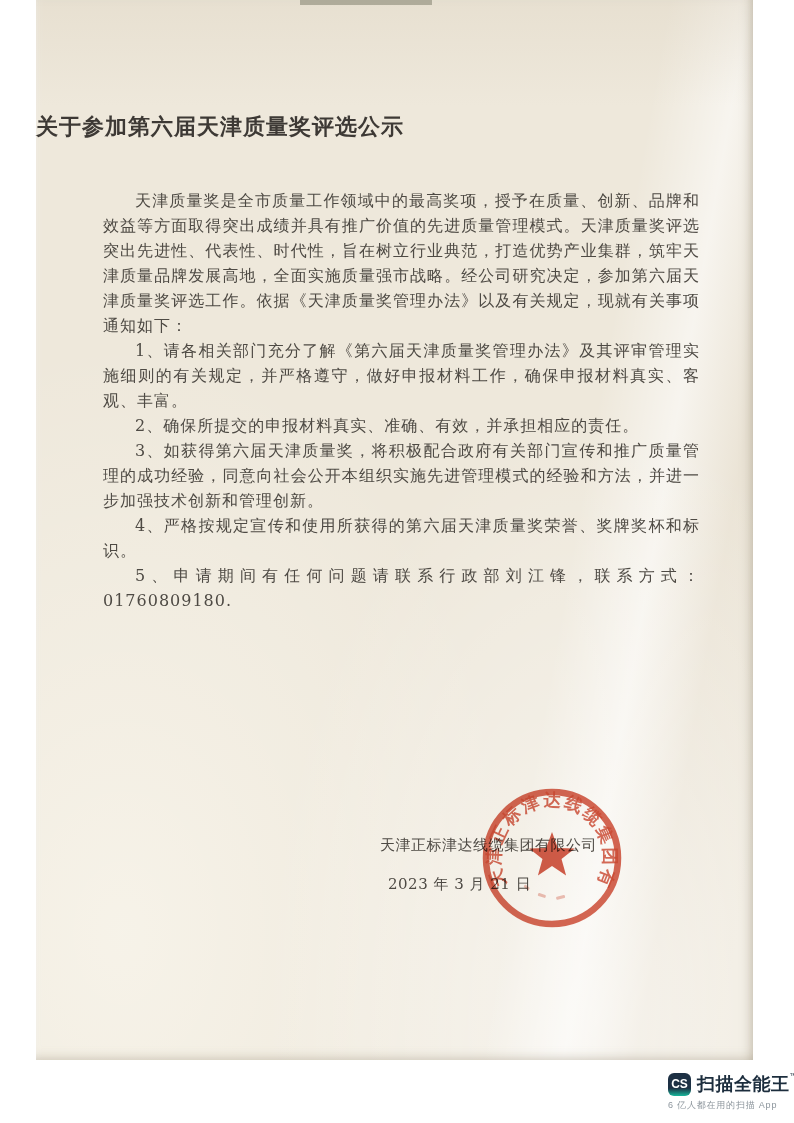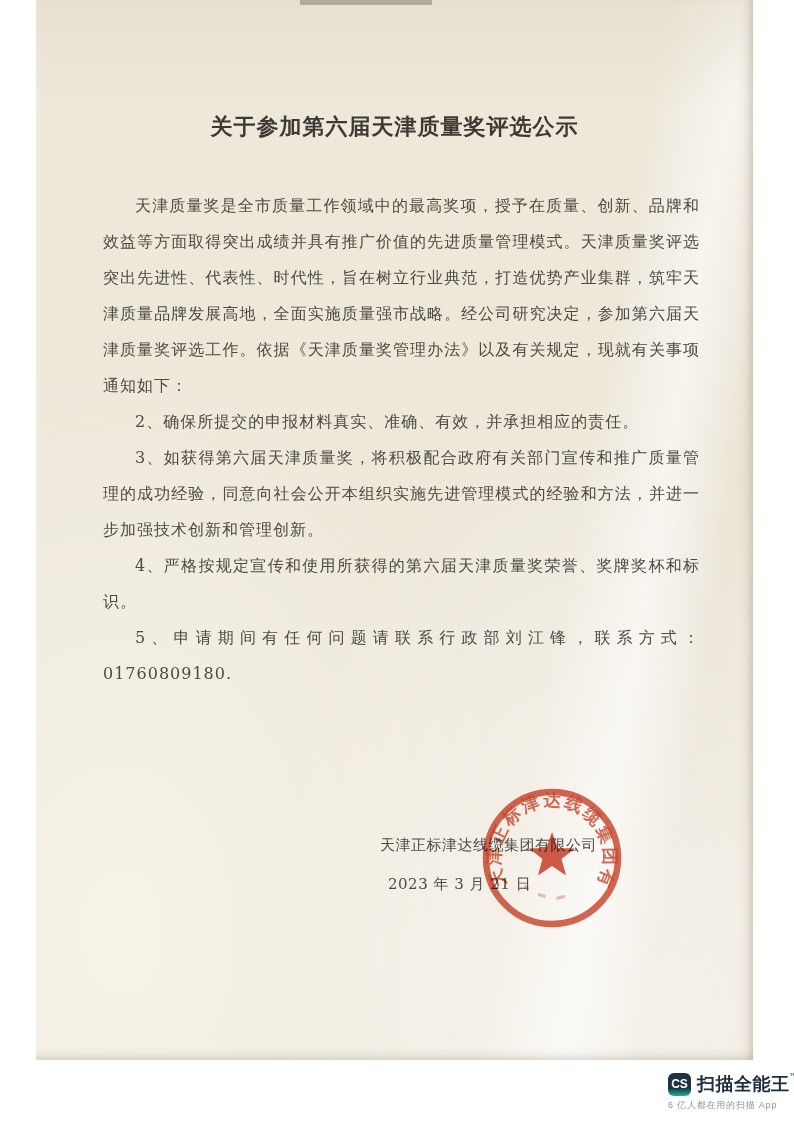--- a/index.html
+++ b/index.html
@@ -22,26 +22,26 @@
       inset 0 -9px 12px -8px rgba(150,138,116,0.4),
       inset 4px 0 10px -6px rgba(255,255,255,0.8);
   }
   .edge-strip{
     position:absolute;left:264px;top:0;width:132px;height:5px;
     background:#83826f;opacity:.55;filter:blur(0.6px);
   }
   
   .doc-title{
     position:absolute;left:0;top:111px;width:100%;
-    text-align:center;font-size:22px;line-height:30px;font-weight:600;
+    text-align:left;font-size:22px;line-height:30px;font-weight:600;
     letter-spacing:1px;color:#3d3935;margin:0;
   }
   .doc-body{
     position:absolute;left:67px;top:188px;width:597px;
-    font-size:16px;line-height:36px;letter-spacing:1px;color:#4e4a44;
+    font-size:16px;line-height:25px;letter-spacing:1px;color:#4e4a44;
     text-align:justify;text-justify:inter-ideograph;
   }
   .doc-body p{margin:0;text-indent:2em;}
   .signature{
     position:absolute;left:344px;top:833px;
     font-size:15px;line-height:24px;letter-spacing:0.5px;color:#4e4a44;
   }
   .doc-date{
     position:absolute;left:352px;top:872px;
     font-size:15px;line-height:24px;letter-spacing:0.5px;color:#4e4a44;
@@ -80,20 +80,21 @@
 <body>
 
 <div class="page">
 
   <div class="edge-strip"></div>
 
   <h1 class="doc-title">关于参加第六届天津质量奖评选公示</h1>
 
   <div class="doc-body">
     <p>天津质量奖是全市质量工作领域中的最高奖项，授予在质量、创新、品牌和效益等方面取得突出成绩并具有推广价值的先进质量管理模式。天津质量奖评选突出先进性、代表性、时代性，旨在树立行业典范，打造优势产业集群，筑牢天津质量品牌发展高地，全面实施质量强市战略。经公司研究决定，参加第六届天津质量奖评选工作。依据《天津质量奖管理办法》以及有关规定，现就有关事项通知如下：</p>
+    <p>1、请各相关部门充分了解《第六届天津质量奖管理办法》及其评审管理实施细则的有关规定，并严格遵守，做好申报材料工作，确保申报材料真实、客观、丰富。</p>
     <p>2、确保所提交的申报材料真实、准确、有效，并承担相应的责任。</p>
     <p>3、如获得第六届天津质量奖，将积极配合政府有关部门宣传和推广质量管理的成功经验，同意向社会公开本组织实施先进管理模式的经验和方法，并进一步加强技术创新和管理创新。</p>
     <p>4、严格按规定宣传和使用所获得的第六届天津质量奖荣誉、奖牌奖杯和标识。</p>
     <p>5、申请期间有任何问题请联系行政部刘江锋，联系方式：01760809180.</p>
   </div>
 
   <div class="signature">天津正标津达线缆集团有限公司</div>
   <div class="doc-date">2023 年 3 月 21 日</div>
 
   <svg class="stamp" viewBox="0 0 160 160" xmlns="http://www.w3.org/2000/svg">

